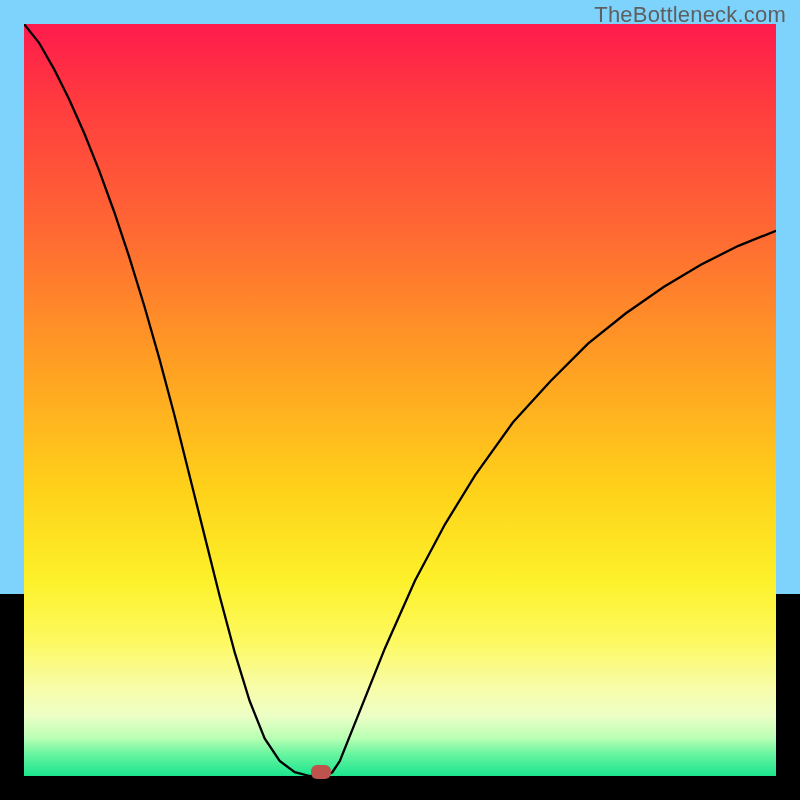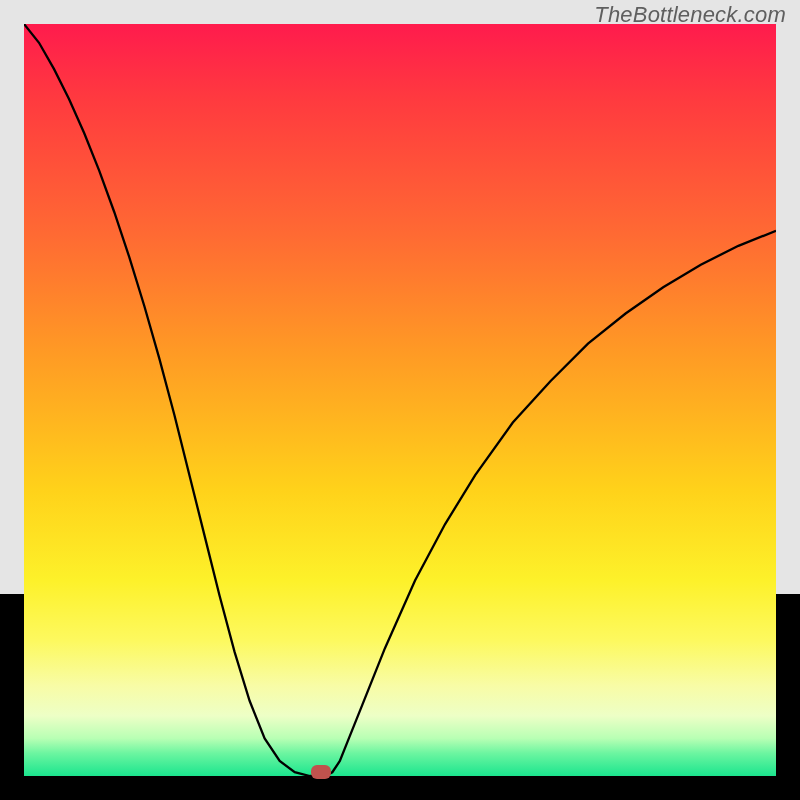--- a/index.html
+++ b/index.html
@@ -8,22 +8,21 @@
     width: 800px;
     height: 800px;
     background: #000;
     overflow: hidden;
     font-family: Arial, Helvetica, sans-serif;
   }
   .outer {
     position: relative;
     width: 800px;
     height: 594px;
-    background: #e5e5e5;
-    font-style: italic;
+    background: #7dd3fc;
   }
   .watermark {
     position: absolute;
     top: 2px;
     right: 14px;
     font-size: 22px;
     font-weight: 500;
     color: #5f5f5f;
     letter-spacing: 0.2px;
     z-index: 30;

